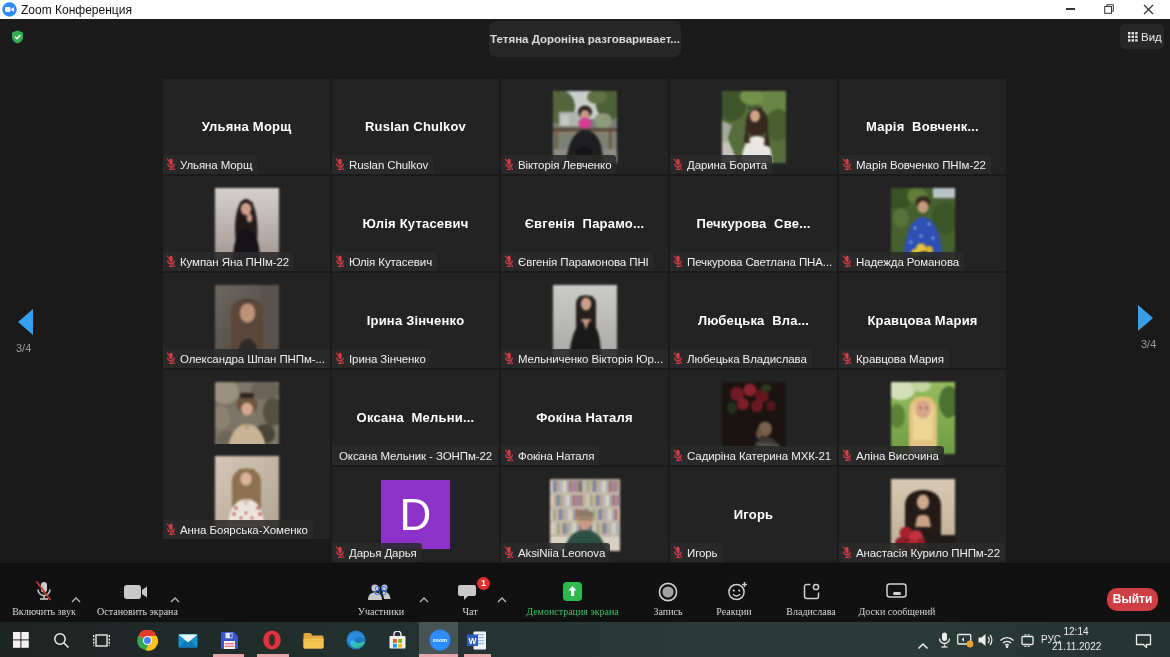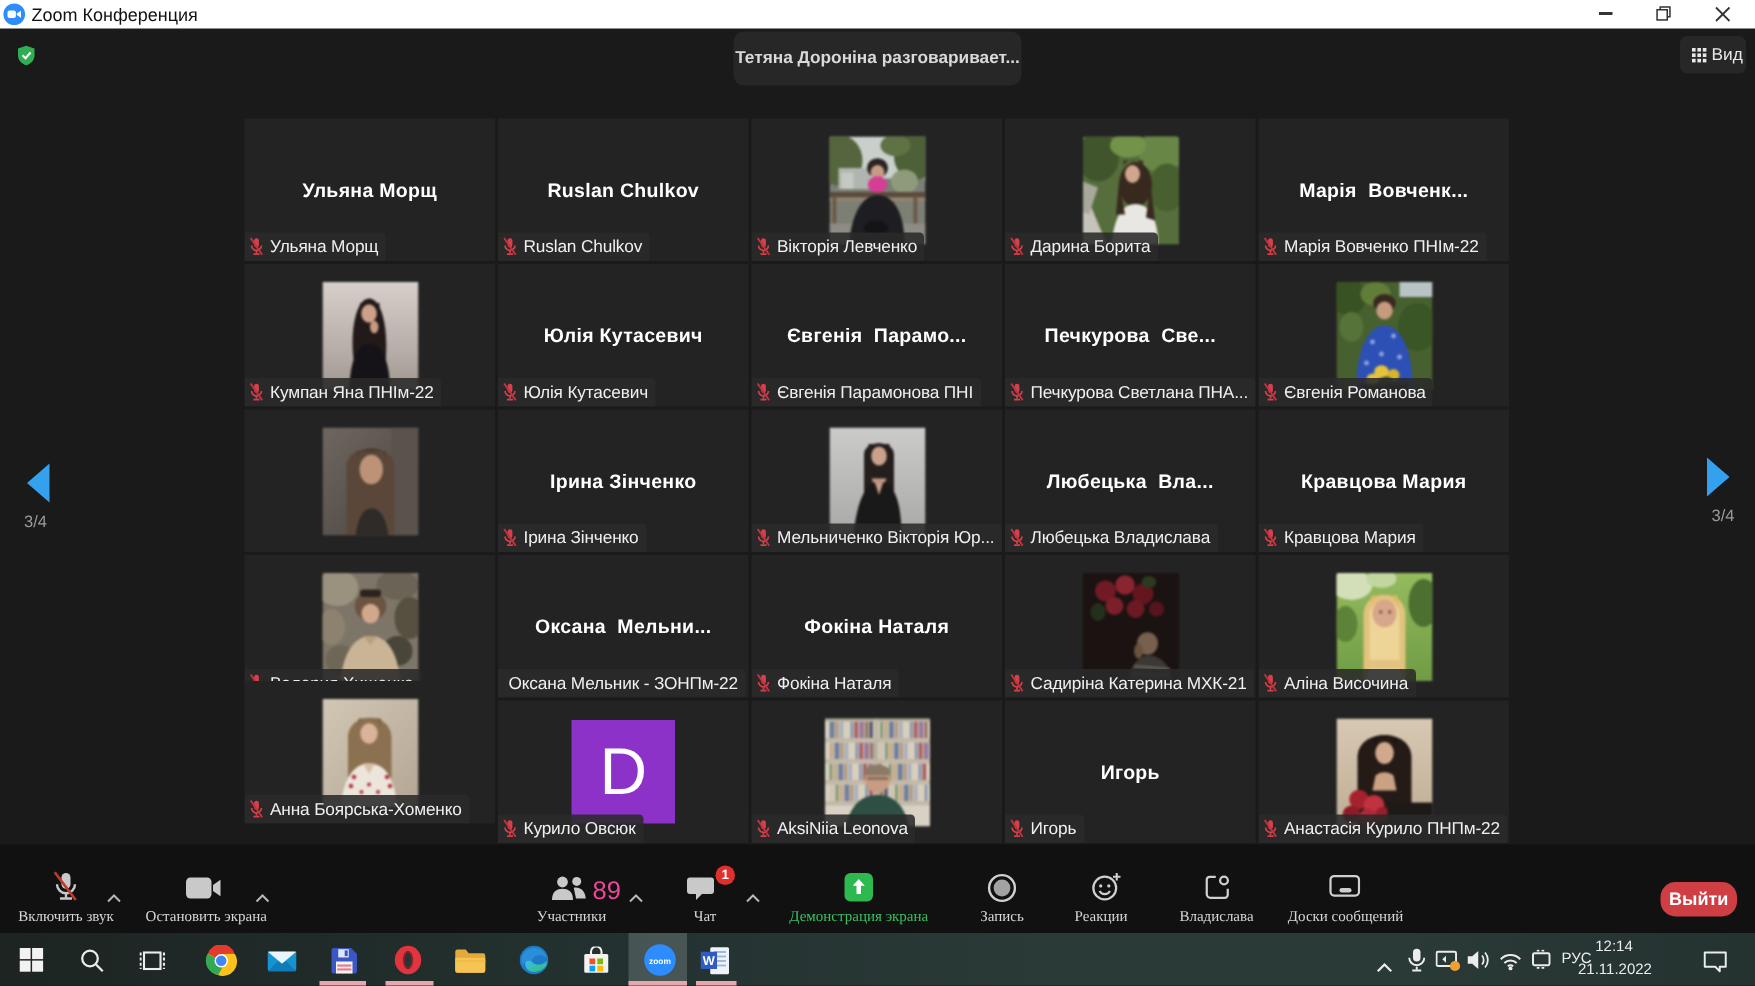--- a/index.html
+++ b/index.html
@@ -252,39 +252,49 @@
 <rect x="16" y="68" width="32" height="4" fill="#20242b"></rect>
 </svg></div>
     <div class="lab">
       <svg class="lmic" width="10" height="13" viewBox="0 0 10 13">
 <rect x="3.4" y="0.8" width="3.2" height="6.2" rx="1.6" fill="#d5414b"></rect>
 <path d="M1.7 5.6 a3.3 3.3 0 0 0 6.6 0" fill="none" stroke="#d5414b" stroke-width="1.1"></path>
 <line x1="5" y1="9.2" x2="5" y2="10.9" stroke="#d5414b" stroke-width="1.1"></line>
 <line x1="3" y1="11.4" x2="7" y2="11.4" stroke="#d5414b" stroke-width="1.1"></line>
 <line x1="1.1" y1="0.7" x2="8.8" y2="11.8" stroke="#c2333f" stroke-width="1.3"></line>
 </svg>
-      <span>Євгенія Романова</span>
+      <span>Надежда Романова</span>
     </div>
   </div>
 <div class="tile" style="left:163px;top:273px;width:167px;height:95px">
     <div class="ph" style="width:64px;height:72px"><svg width="64" height="72" viewBox="0 0 64 72" preserveAspectRatio="none">
 <defs>
           <linearGradient id="sg" x1="0" y1="0" x2="1" y2="1">
 <stop offset="0" stop-color="#6e6760"></stop>
             <stop offset="1" stop-color="#49433e"></stop>
           </linearGradient>
         </defs>
 <rect width="64" height="72" fill="url(#sg)"></rect>
 <rect x="46" y="0" width="18" height="72" fill="#5a534d"></rect>
 <path d="M16 72 L16 26 C16 10 48 10 48 26 L48 72 Z" fill="#5a4739"></path>
 <ellipse cx="32.5" cy="28" rx="7.8" ry="9.8" fill="#bd9277"></ellipse>
 <path d="M23 21 C23 12 42 11 42 21 L42 16 L23 16 Z" fill="#4c3b2f"></path>
 <path d="M22 72 C24 58 28 54 33 54 C38 54 42 59 44 72 Z" fill="#2e2b28"></path>
 
 </svg></div>
+    <div class="lab">
+      <svg class="lmic" width="10" height="13" viewBox="0 0 10 13">
+<rect x="3.4" y="0.8" width="3.2" height="6.2" rx="1.6" fill="#d5414b"></rect>
+<path d="M1.7 5.6 a3.3 3.3 0 0 0 6.6 0" fill="none" stroke="#d5414b" stroke-width="1.1"></path>
+<line x1="5" y1="9.2" x2="5" y2="10.9" stroke="#d5414b" stroke-width="1.1"></line>
+<line x1="3" y1="11.4" x2="7" y2="11.4" stroke="#d5414b" stroke-width="1.1"></line>
+<line x1="1.1" y1="0.7" x2="8.8" y2="11.8" stroke="#c2333f" stroke-width="1.3"></line>
+</svg>
+      <span>Олександра Шпан ПНПм-...</span>
+    </div>
   </div>
 <div class="tile" style="left:332px;top:273px;width:167px;height:95px">
     <div class="cname">Ірина Зінченко</div>
     <div class="lab">
       <svg class="lmic" width="10" height="13" viewBox="0 0 10 13">
 <rect x="3.4" y="0.8" width="3.2" height="6.2" rx="1.6" fill="#d5414b"></rect>
 <path d="M1.7 5.6 a3.3 3.3 0 0 0 6.6 0" fill="none" stroke="#d5414b" stroke-width="1.1"></path>
 <line x1="5" y1="9.2" x2="5" y2="10.9" stroke="#d5414b" stroke-width="1.1"></line>
 <line x1="3" y1="11.4" x2="7" y2="11.4" stroke="#d5414b" stroke-width="1.1"></line>
 <line x1="1.1" y1="0.7" x2="8.8" y2="11.8" stroke="#c2333f" stroke-width="1.3"></line>
@@ -443,21 +453,21 @@
       <svg class="lmic" width="10" height="13" viewBox="0 0 10 13">
 <rect x="3.4" y="0.8" width="3.2" height="6.2" rx="1.6" fill="#d5414b"></rect>
 <path d="M1.7 5.6 a3.3 3.3 0 0 0 6.6 0" fill="none" stroke="#d5414b" stroke-width="1.1"></path>
 <line x1="5" y1="9.2" x2="5" y2="10.9" stroke="#d5414b" stroke-width="1.1"></line>
 <line x1="3" y1="11.4" x2="7" y2="11.4" stroke="#d5414b" stroke-width="1.1"></line>
 <line x1="1.1" y1="0.7" x2="8.8" y2="11.8" stroke="#c2333f" stroke-width="1.3"></line>
 </svg>
       <span>Аліна Височина</span>
     </div>
   </div>
-<div class="tile" style="left:163px;top:454px;width:167px;height:95px">
+<div class="tile" style="left:163px;top:444px;width:167px;height:95px">
     <div class="ph" style="width:64px;height:72px"><svg width="64" height="72" viewBox="0 0 64 72" preserveAspectRatio="none">
 <defs>
           <linearGradient id="ng" x1="0" y1="0" x2="1" y2="1">
 <stop offset="0" stop-color="#d2c6b4"></stop>
             <stop offset="1" stop-color="#b3a694"></stop>
           </linearGradient>
         </defs>
 <rect width="64" height="72" fill="url(#ng)"></rect>
 <path d="M17 72 L17 26 C17 8 46 8 46 26 L46 60 C40 52 44 72 40 72 Z" fill="#8c7150"></path>
 <ellipse cx="31" cy="23" rx="5.8" ry="6.8" fill="#dab39a"></ellipse>
@@ -486,21 +496,21 @@
 <div class="tile" style="left:332px;top:467px;width:167px;height:95px">
     <div class="dav">D</div>
     <div class="lab">
       <svg class="lmic" width="10" height="13" viewBox="0 0 10 13">
 <rect x="3.4" y="0.8" width="3.2" height="6.2" rx="1.6" fill="#d5414b"></rect>
 <path d="M1.7 5.6 a3.3 3.3 0 0 0 6.6 0" fill="none" stroke="#d5414b" stroke-width="1.1"></path>
 <line x1="5" y1="9.2" x2="5" y2="10.9" stroke="#d5414b" stroke-width="1.1"></line>
 <line x1="3" y1="11.4" x2="7" y2="11.4" stroke="#d5414b" stroke-width="1.1"></line>
 <line x1="1.1" y1="0.7" x2="8.8" y2="11.8" stroke="#c2333f" stroke-width="1.3"></line>
 </svg>
-      <span>Курило Овсюк</span>
+      <span>Дарья Дарья</span>
     </div>
   </div>
 <div class="tile" style="left:501px;top:467px;width:167px;height:95px">
     <div class="ph" style="width:70px;height:72px"><svg width="70" height="72" viewBox="0 0 70 72" preserveAspectRatio="none">
 <rect width="70" height="72" fill="#d8d1c4"></rect>
 <rect x="3.0" y="2" width="3.4" height="11" fill="#70809c"></rect>
         <rect x="7.1" y="2" width="1.8" height="11" fill="#b09070"></rect>
         <rect x="9.6" y="2" width="2.6" height="11" fill="#a8b0bc"></rect>
         <rect x="12.9" y="2" width="3.4" height="11" fill="#d9d0bc"></rect>
         <rect x="17.0" y="2" width="1.8" height="11" fill="#8494ac"></rect>
@@ -666,21 +676,21 @@
       <path d="M1 5 L5 1 L9 5" fill="none" stroke="#b9b9b9" stroke-width="1.3"></path>
     </svg></div>
 <div class="tbt" style="left:89px;top:606px;width:97px">Остановить экрана</div>
 
 <svg class="abs" style="left:366px;top:583px" width="27" height="18" viewBox="0 0 27 18">
 <circle cx="9" cy="5" r="3.6" fill="#c9c9c9"></circle>
 <path d="M2 17 C2 11.5 5 9.5 9 9.5 C13 9.5 16 11.5 16 17 Z" fill="#c9c9c9"></path>
 <circle cx="18.5" cy="4.6" r="3" fill="#c9c9c9"></circle>
 <path d="M16.5 8.8 C20 8 24 10 24.5 16 L18 16" fill="#c9c9c9"></path>
 </svg>
-<div class="abs" style="left:395px;top:584px;font-size:17px;color:#ec4899">89</div>
+<div class="abs" style="left:374px;top:584px;font-size:12px;color:#3b82f6">89</div>
 <div class="abs" style="left:419px;top:589px"><svg width="10" height="6" viewBox="0 0 10 6">
       <path d="M1 5 L5 1 L9 5" fill="none" stroke="#b9b9b9" stroke-width="1.3"></path>
     </svg></div>
 <div class="tbt" style="left:336px;top:606px;width:90px">Участники</div>
 
 <svg class="abs" style="left:458px;top:584px" width="22" height="17" viewBox="0 0 22 17">
 <path d="M2 1 h14 a2 2 0 0 1 2 2 v7 a2 2 0 0 1 -2 2 h-6 l-4 4 v-4 h-4 a2 2 0 0 1 -2 -2 v-7 a2 2 0 0 1 2 -2 Z" fill="#c9c9c9"></path>
 </svg>
 <div class="abs" style="left:477px;top:577px;width:13px;height:13px;border-radius:50%;background:#e0302d;color:#fff;font-size:9px;font-weight:700;text-align:center;line-height:13px">1</div>
 <div class="abs" style="left:497px;top:589px"><svg width="10" height="6" viewBox="0 0 10 6">

